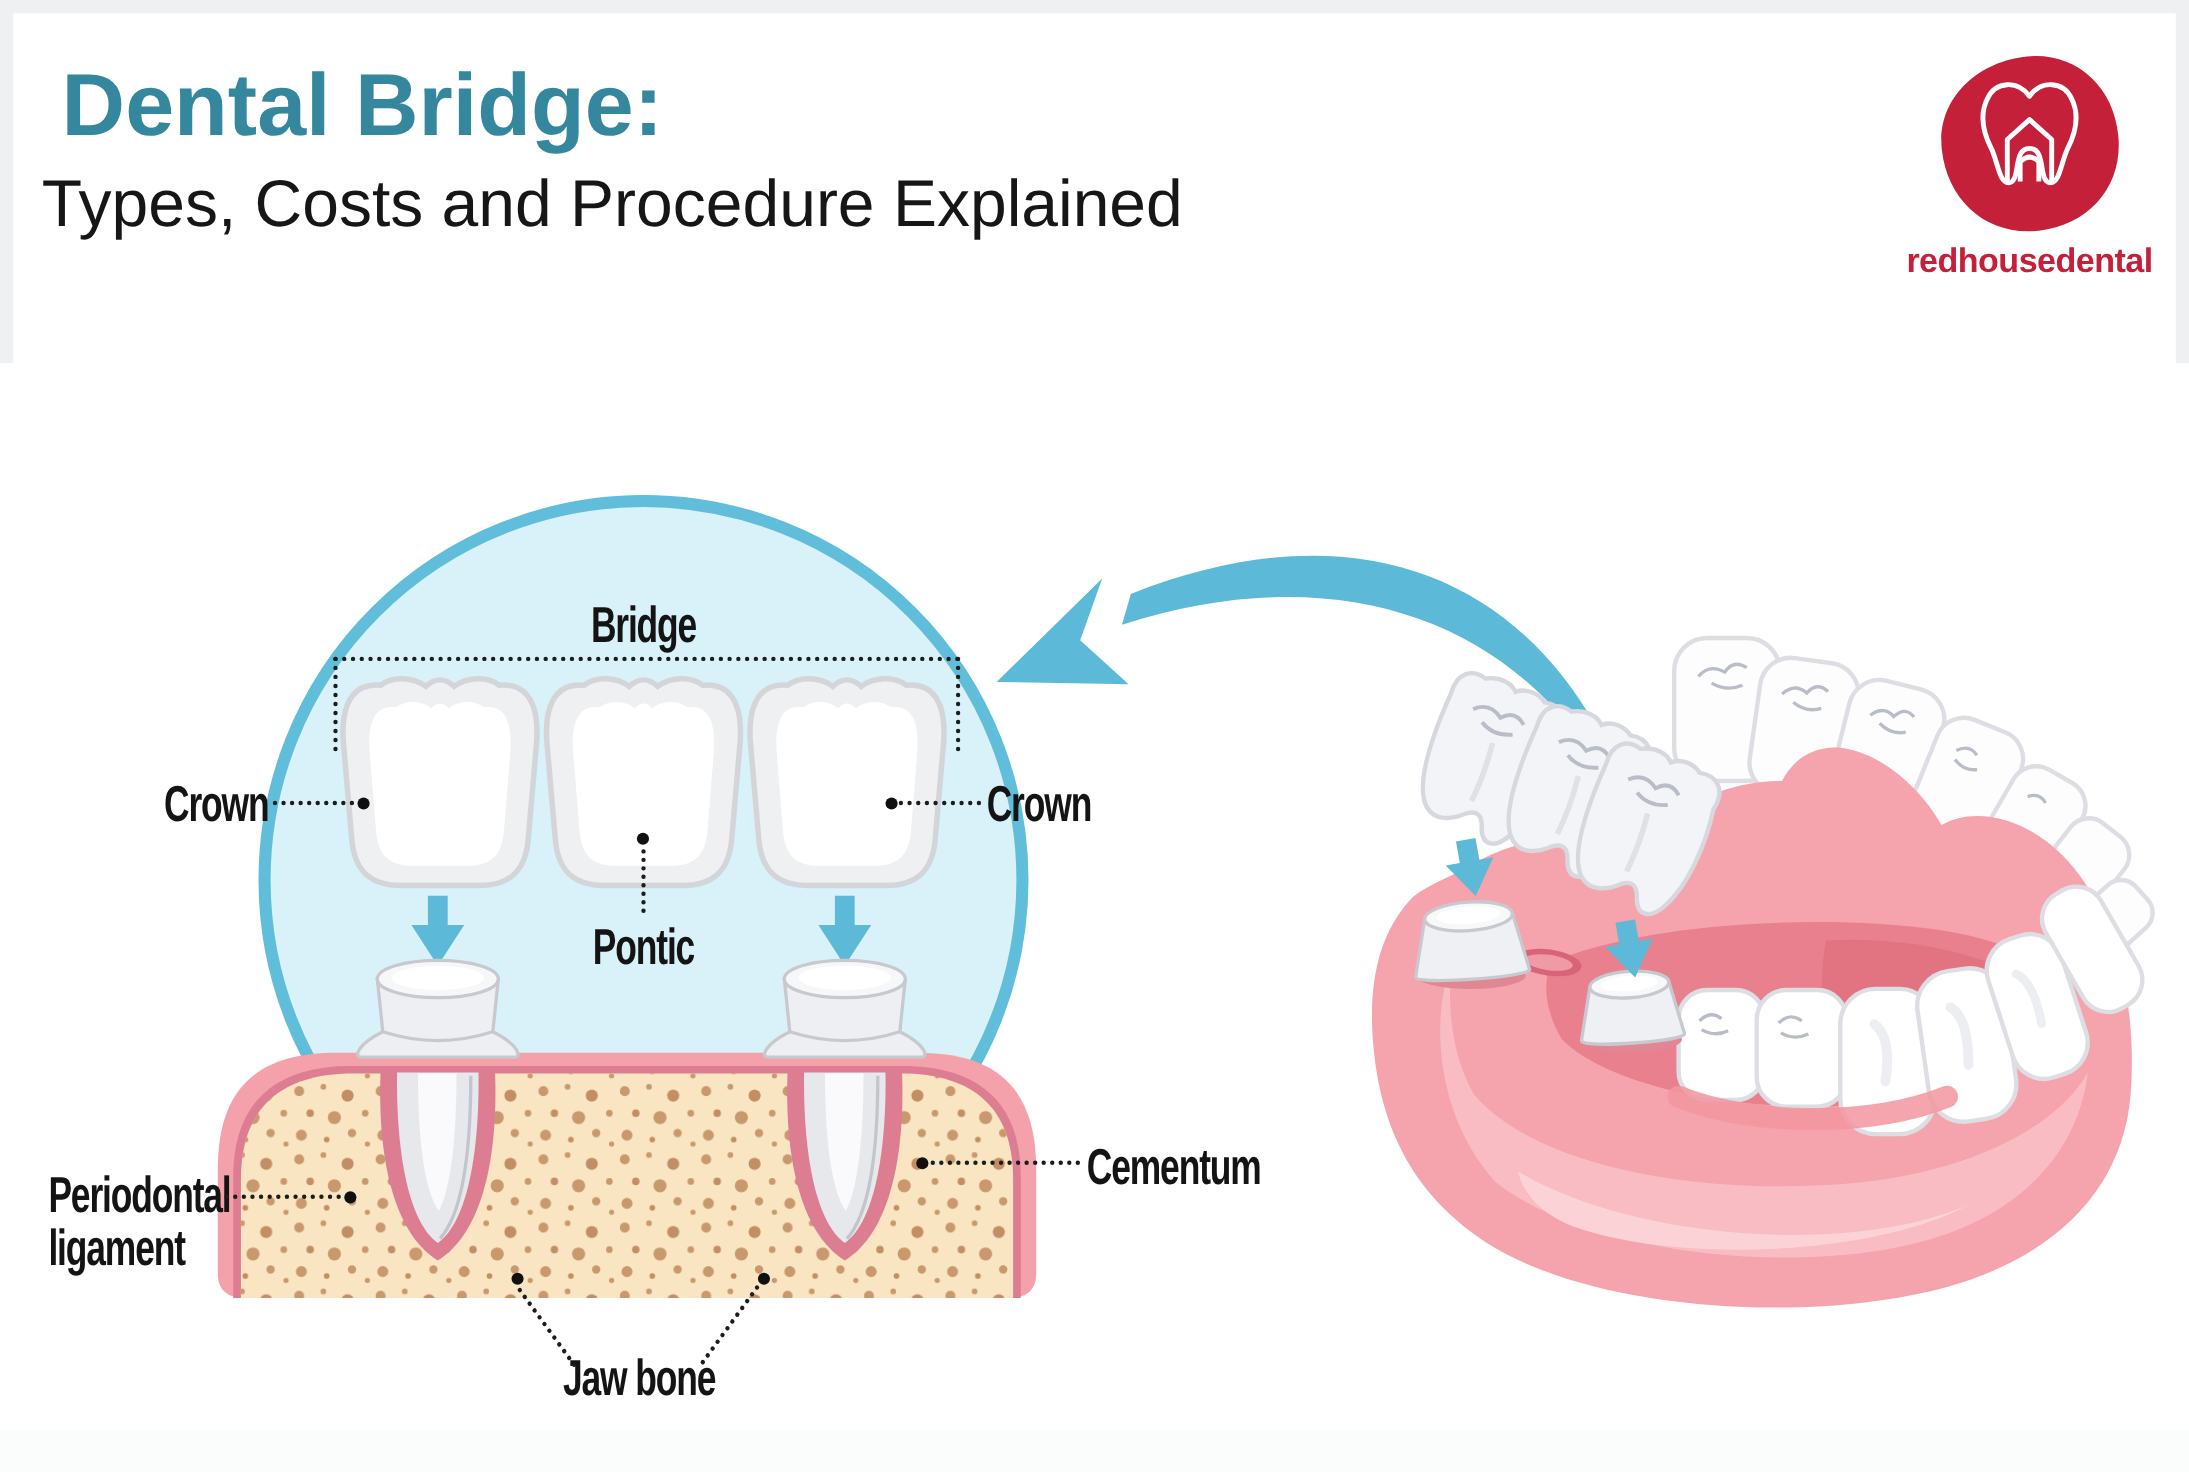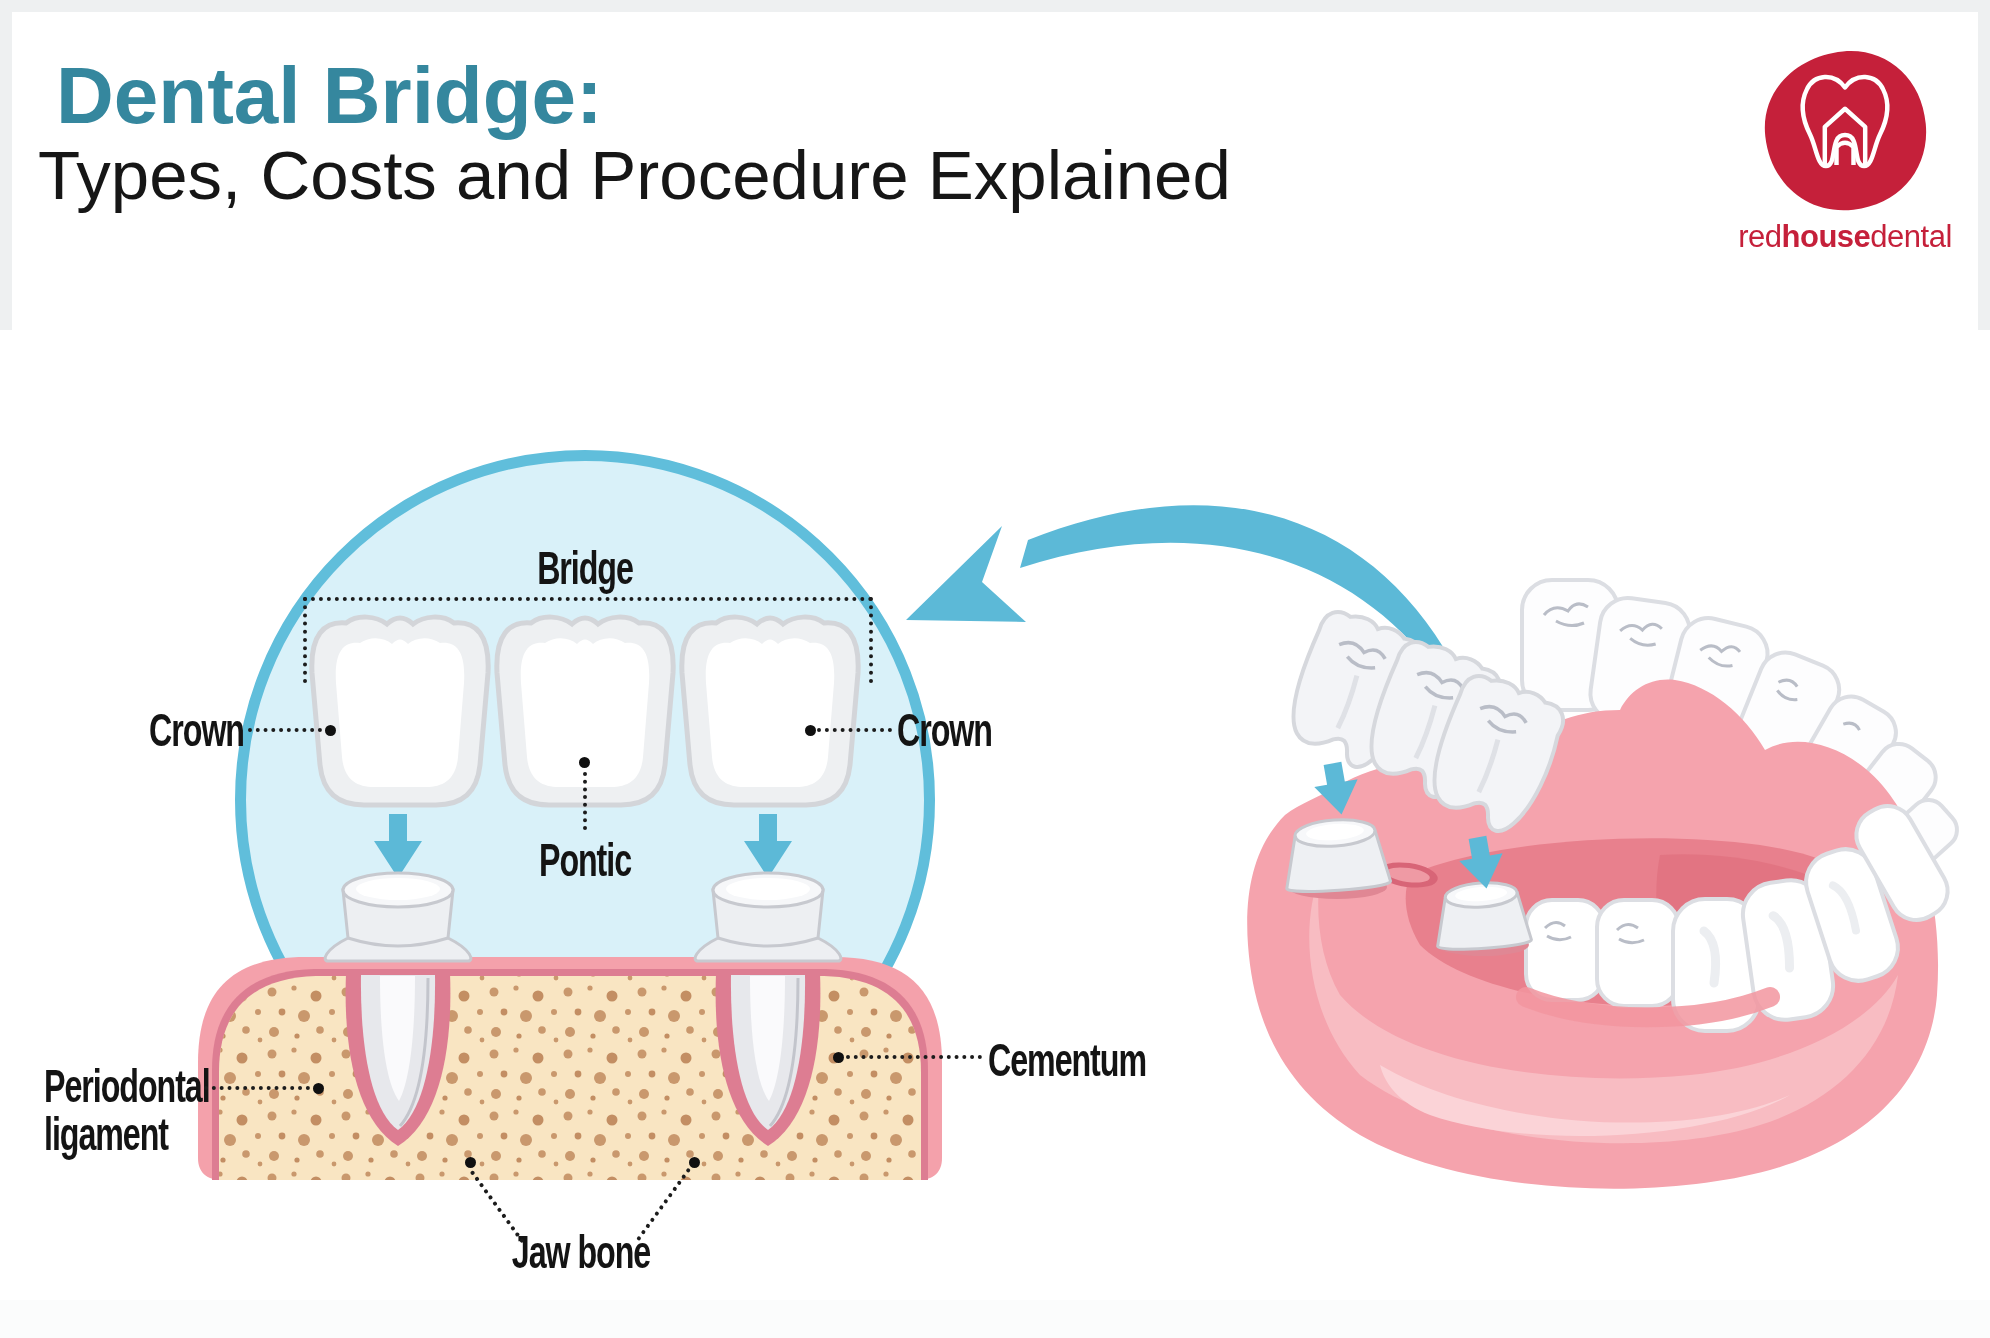--- a/index.html
+++ b/index.html
@@ -7,28 +7,28 @@
           font-family:"Liberation Sans",sans-serif;}
   
   .edge-top{position:absolute;left:0;top:0;width:1990px;height:12px;background:#eef0f1;}
   .edge-left{position:absolute;left:0;top:0;width:12px;height:330px;background:#eef0f1;}
   .edge-right{position:absolute;right:0;top:0;width:12px;height:330px;background:#eef0f1;}
   .bottom-band{position:absolute;left:0;top:1300px;width:1990px;height:38px;background:#fbfcfc;}
 
   
   .title-accent{position:absolute;left:38px;top:50px;font-size:80px;font-weight:700;
                 color:#35879e;letter-spacing:0px;white-space:nowrap;margin-left:18px;}
-  .title-rest{position:absolute;left:38px;top:136px;font-size:69px;font-weight:400;
+  .title-rest{position:absolute;left:38px;top:150px;font-size:60px;font-weight:400;
               color:#161616;white-space:nowrap;letter-spacing:0px;}
 
   
   .logo-icon{position:absolute;left:1760px;top:45px;}
   .wordmark{position:absolute;left:1710px;top:219px;width:270px;text-align:center;
             font-size:31px;color:#c5203a;letter-spacing:-0.5px;white-space:nowrap;}
-  .wordmark .b{font-weight:400;}
+  .wordmark .b{font-weight:700;}
   .wordmark .n{font-weight:700;}
 
   
   .circle-bg{position:absolute;left:235px;top:450px;width:700px;height:700px;border-radius:50%;
              background:#d9f1f9;border:11px solid #60bedb;box-sizing:border-box;}
   .bracket{position:absolute;left:303px;top:597px;width:562px;height:82px;
            border-top:4px dotted #1c1c1c;border-left:4px dotted #1c1c1c;border-right:4px dotted #1c1c1c;}
   .dlab{position:absolute;font-size:46px;font-weight:700;color:#141414;letter-spacing:-1.5px;
         white-space:nowrap;}
   .dlab.c{text-align:center;transform:scaleX(.7);transform-origin:50% 50%;}

